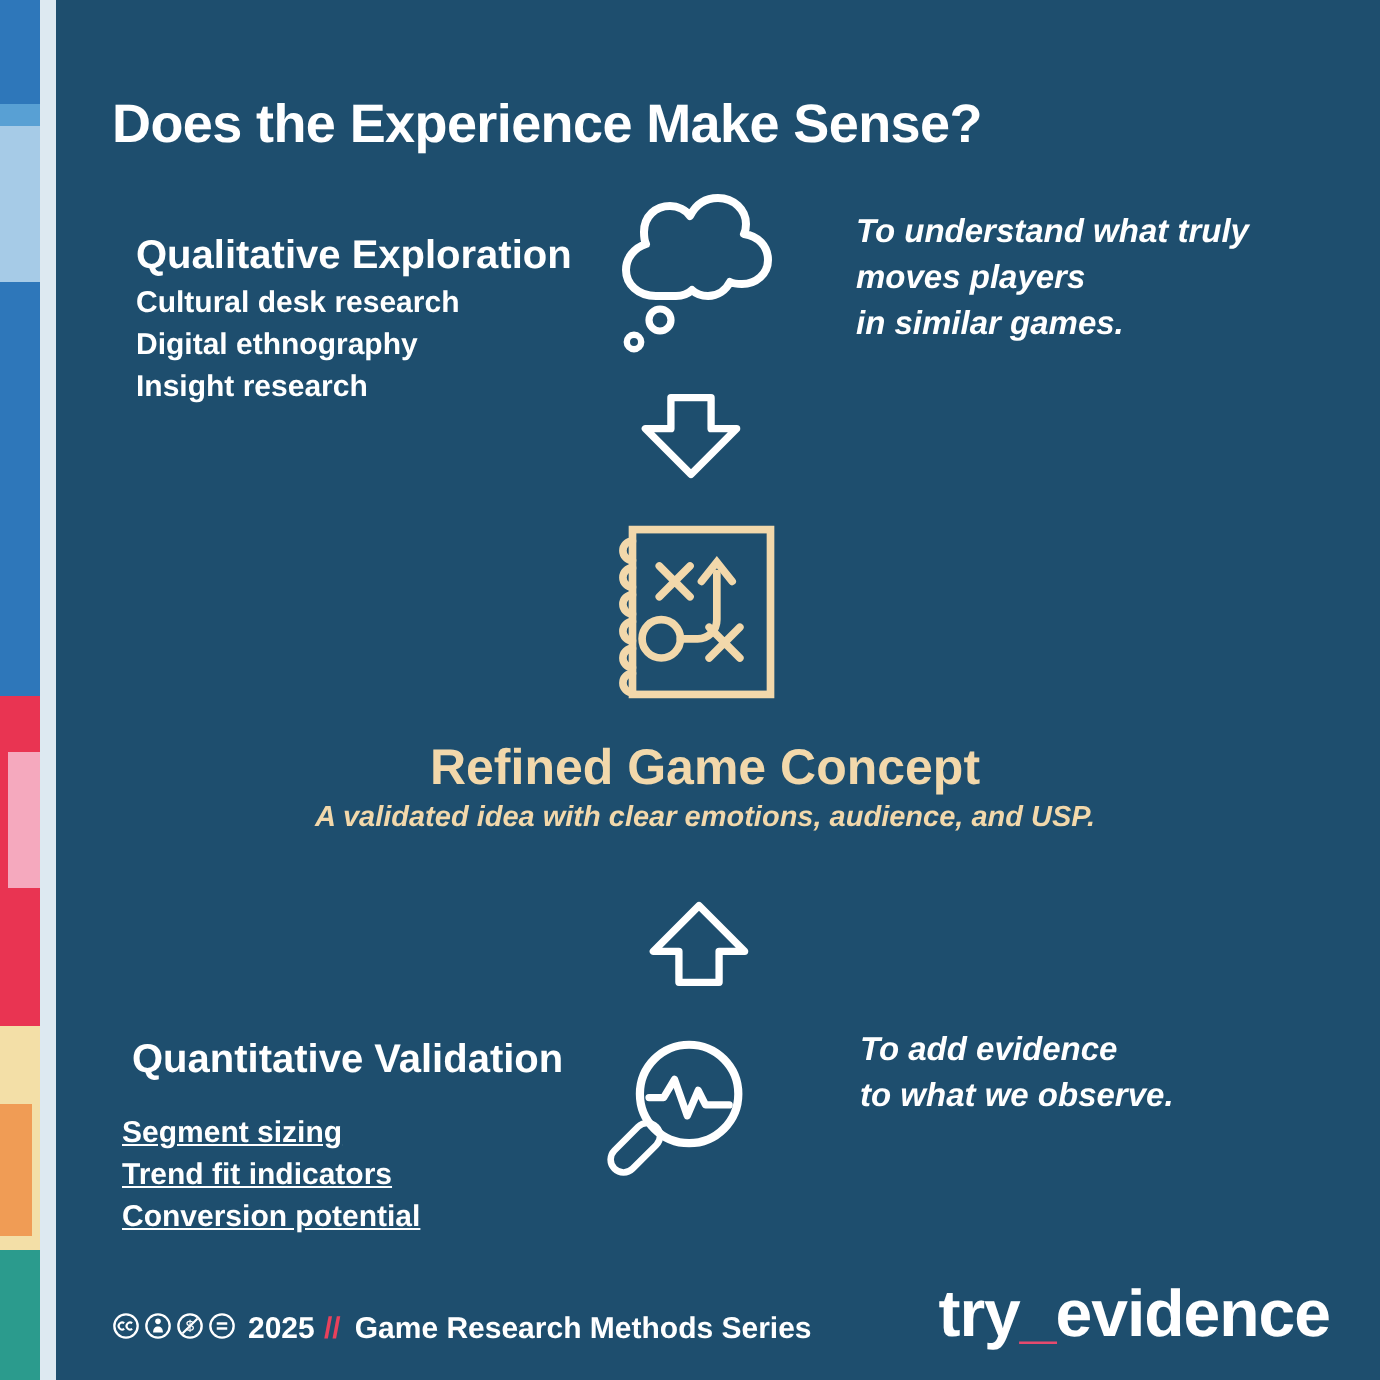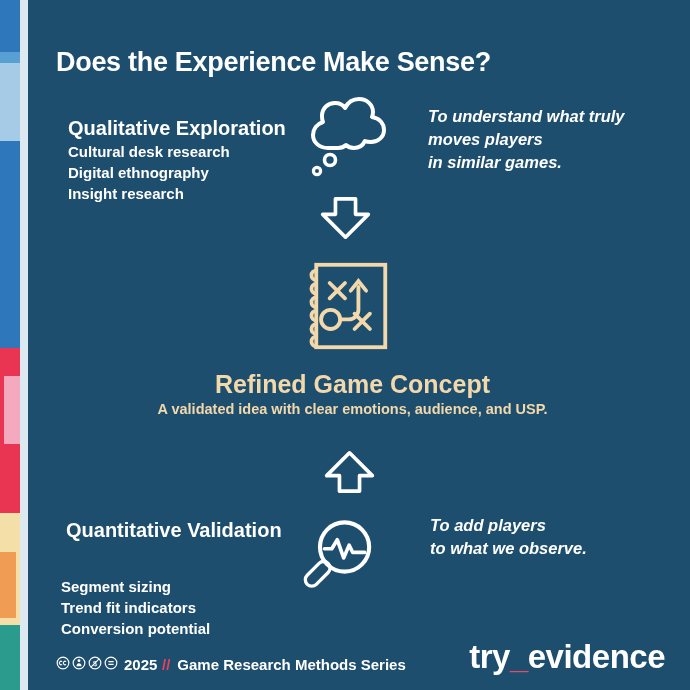--- a/index.html
+++ b/index.html
@@ -22,33 +22,33 @@
   .inset-orange{position:absolute;left:0;top:552px;width:16px;height:66px;background:#f09c55;}
   .gap{position:absolute;left:20px;top:0;width:8px;height:690px;background:#dde9f1;}
   
   .panel{position:absolute;left:28px;top:0;width:662px;height:690px;background:#1e4e6e;color:#fff;}
   .title{position:absolute;left:28px;top:29px;font-size:27px;font-weight:bold;letter-spacing:-0.3px;}
   .sec-heading{position:absolute;font-size:20px;font-weight:bold;text-align:right;}
   .q1-heading{left:40px;top:100px;}
   .q2-heading{left:38px;top:502px;}
   .list{position:absolute;font-size:15px;font-weight:bold;line-height:21px;}
   .q1-list{left:40px;top:141px;}
-  .q2-list{left:33px;top:576px;}
+  .q2-list{left:33px;top:556px;text-decoration:underline;}
   .annotation{position:absolute;font-size:16.5px;font-style:italic;font-weight:bold;line-height:23px;}
   .a1{left:400px;top:105px;}
   .a2{left:402px;top:514px;}
   .icon{position:absolute;}
   .cloud-icon{left:280px;top:96px;width:80px;height:84px;}
   .down-arrow{left:290px;top:197px;width:55px;height:42px;}
   .notebook-icon{left:270px;top:260px;width:94px;height:92px;}
   .up-arrow{left:294px;top:451px;width:55px;height:42px;}
   .magnifier-icon{left:272px;top:516px;width:80px;height:82px;}
   .concept{position:absolute;left:2px;top:0;width:645px;text-align:center;color:#f2d8ab;}
   .concept-heading{position:absolute;left:0;top:370px;width:100%;font-size:25px;font-weight:bold;}
-  .concept-subtitle{position:absolute;left:0;top:401px;width:100%;font-size:14.5px;font-weight:bold;}
+  .concept-subtitle{position:absolute;left:0;top:401px;width:100%;font-size:14.5px;font-weight:bold;font-style:italic;}
   
   .footer{position:absolute;left:0;top:0;width:100%;}
   .cc-icons{position:absolute;left:28px;top:656px;display:flex;gap:2px;}
   .cc-icons svg{display:block;}
   .year{position:absolute;left:96px;top:656px;font-size:15px;font-weight:bold;}
   .series-wrap{position:absolute;left:134px;top:656px;font-size:15px;font-weight:bold;white-space:nowrap;}
   .slashes{color:#e8415c;margin-right:7px;}
   .logo{position:absolute;right:25px;top:638px;font-size:33px;font-weight:bold;letter-spacing:-0.5px;}
   .logo .us{color:#e64a6e;}
   svg{overflow:visible;}
@@ -124,21 +124,21 @@
     <div>Conversion potential</div>
   </div>
 
   <svg class="icon magnifier-icon" viewBox="0 0 84 90">
     <circle cx="47" cy="34" r="27" fill="none" stroke="#ffffff" stroke-width="4.5"></circle>
     <path d="M25 36 h8 l6 -10 7 20 6 -14 4 8 h13" fill="none" stroke="#ffffff" stroke-width="4" stroke-linejoin="round" stroke-linecap="round"></path>
     <path d="M19 52 L6 65 A6.5 6.5 0 0 0 16 75 L29 62 A6.5 6.5 0 0 0 19 52 Z" fill="none" stroke="#ffffff" stroke-width="3.6"></path>
   </svg>
 
   <div class="annotation a2">
-    <div>To add players</div>
+    <div>To add evidence</div>
     <div>to what we observe.</div>
   </div>
 
   <div class="footer">
     <div class="cc-icons">
       <svg width="14" height="14" viewBox="0 0 24 24">
         <circle cx="12" cy="12" r="10" fill="none" stroke="#fff" stroke-width="2"></circle>
         <path d="M10.5 9.6 a3 3 0 1 0 0 4.8 M17.3 9.6 a3 3 0 1 0 0 4.8" fill="none" stroke="#fff" stroke-width="1.8"></path>
       </svg>
       <svg width="14" height="14" viewBox="0 0 24 24">

